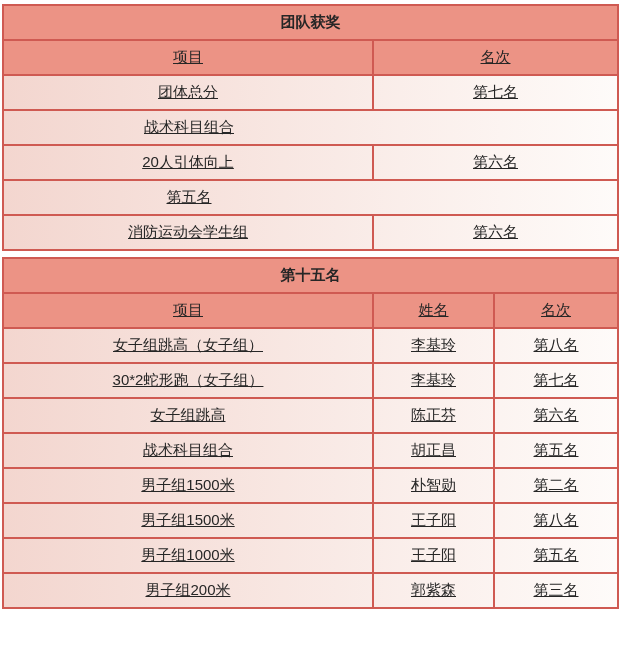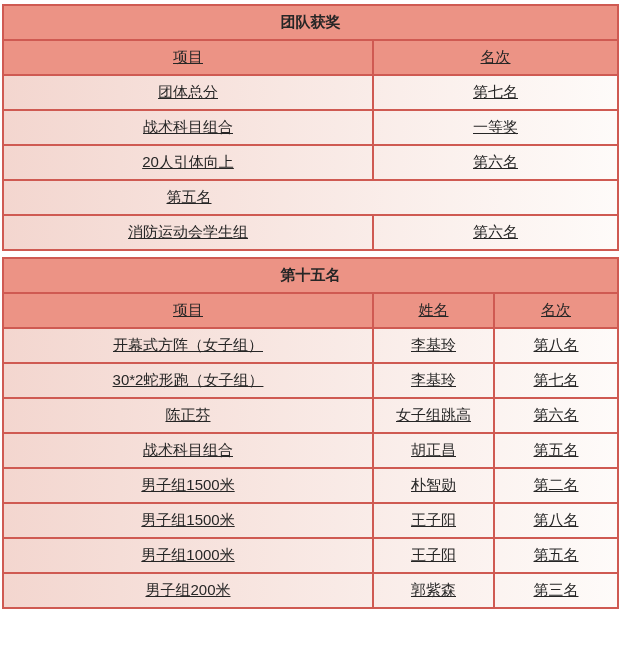--- a/index.html
+++ b/index.html
@@ -76,21 +76,20 @@
         <div class="cell">项目</div>
         <div class="cell">名次</div>
       </div>
     <div class="rows-container">
         <div class="row data-row cols-2">
           <div class="cell">团体总分</div>
           <div class="cell">第七名</div>
         </div>
         <div class="row data-row cols-2">
           <div class="cell">战术科目组合</div>
-          <div class="cell">一等奖</div>
         </div>
         <div class="row data-row cols-2">
           <div class="cell">20人引体向上</div>
           <div class="cell">第六名</div>
         </div>
         <div class="row data-row cols-2">
           <div class="cell">第五名</div>
         </div>
         <div class="row data-row cols-2">
           <div class="cell">消防运动会学生组</div>
@@ -103,32 +102,32 @@
 
   <div class="award-table">
     <div class="title-row">第十五名</div>
     <div class="row header-row cols-3">
         <div class="cell">项目</div>
         <div class="cell">姓名</div>
         <div class="cell">名次</div>
       </div>
     <div class="rows-container">
         <div class="row data-row cols-3">
-          <div class="cell">开幕式方阵（女子组）</div>
+          <div class="cell">女子组跳高（女子组）</div>
           <div class="cell">李基玲</div>
           <div class="cell">第八名</div>
         </div>
         <div class="row data-row cols-3">
           <div class="cell">30*2蛇形跑（女子组）</div>
           <div class="cell">李基玲</div>
           <div class="cell">第七名</div>
         </div>
         <div class="row data-row cols-3">
+          <div class="cell">女子组跳高</div>
           <div class="cell">陈正芬</div>
-          <div class="cell">女子组跳高</div>
           <div class="cell">第六名</div>
         </div>
         <div class="row data-row cols-3">
           <div class="cell">战术科目组合</div>
           <div class="cell">胡正昌</div>
           <div class="cell">第五名</div>
         </div>
         <div class="row data-row cols-3">
           <div class="cell">男子组1500米</div>
           <div class="cell">朴智勋</div>

